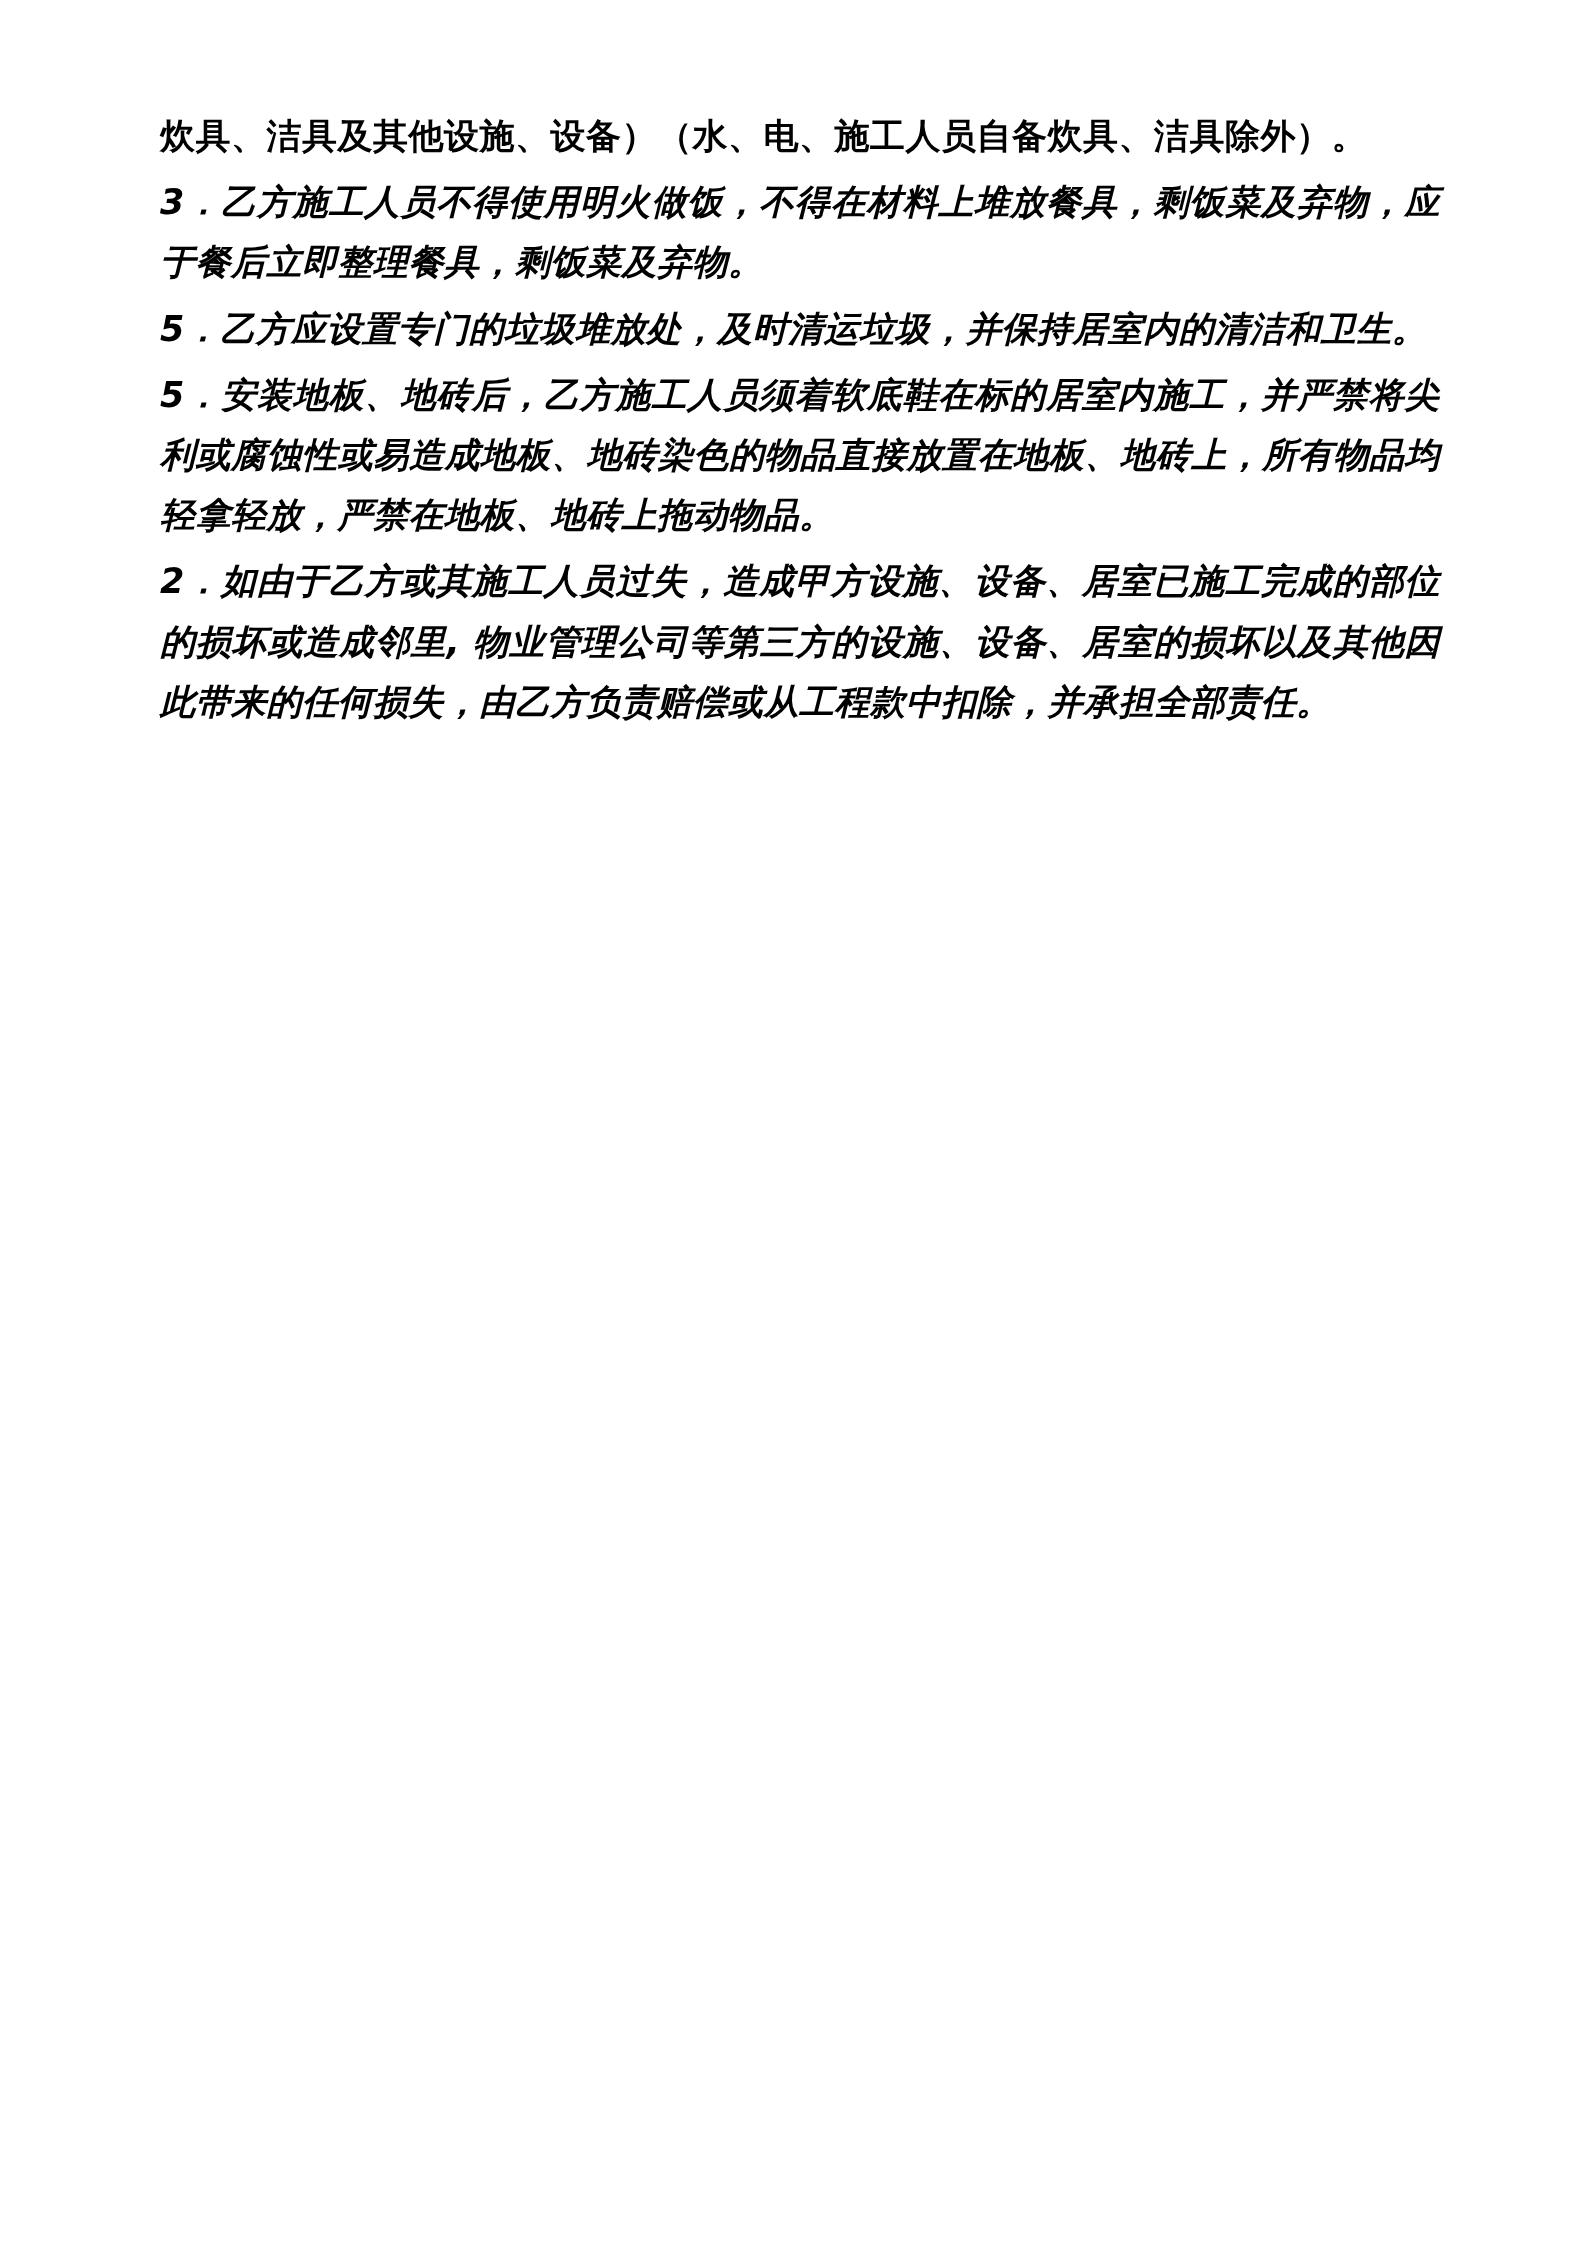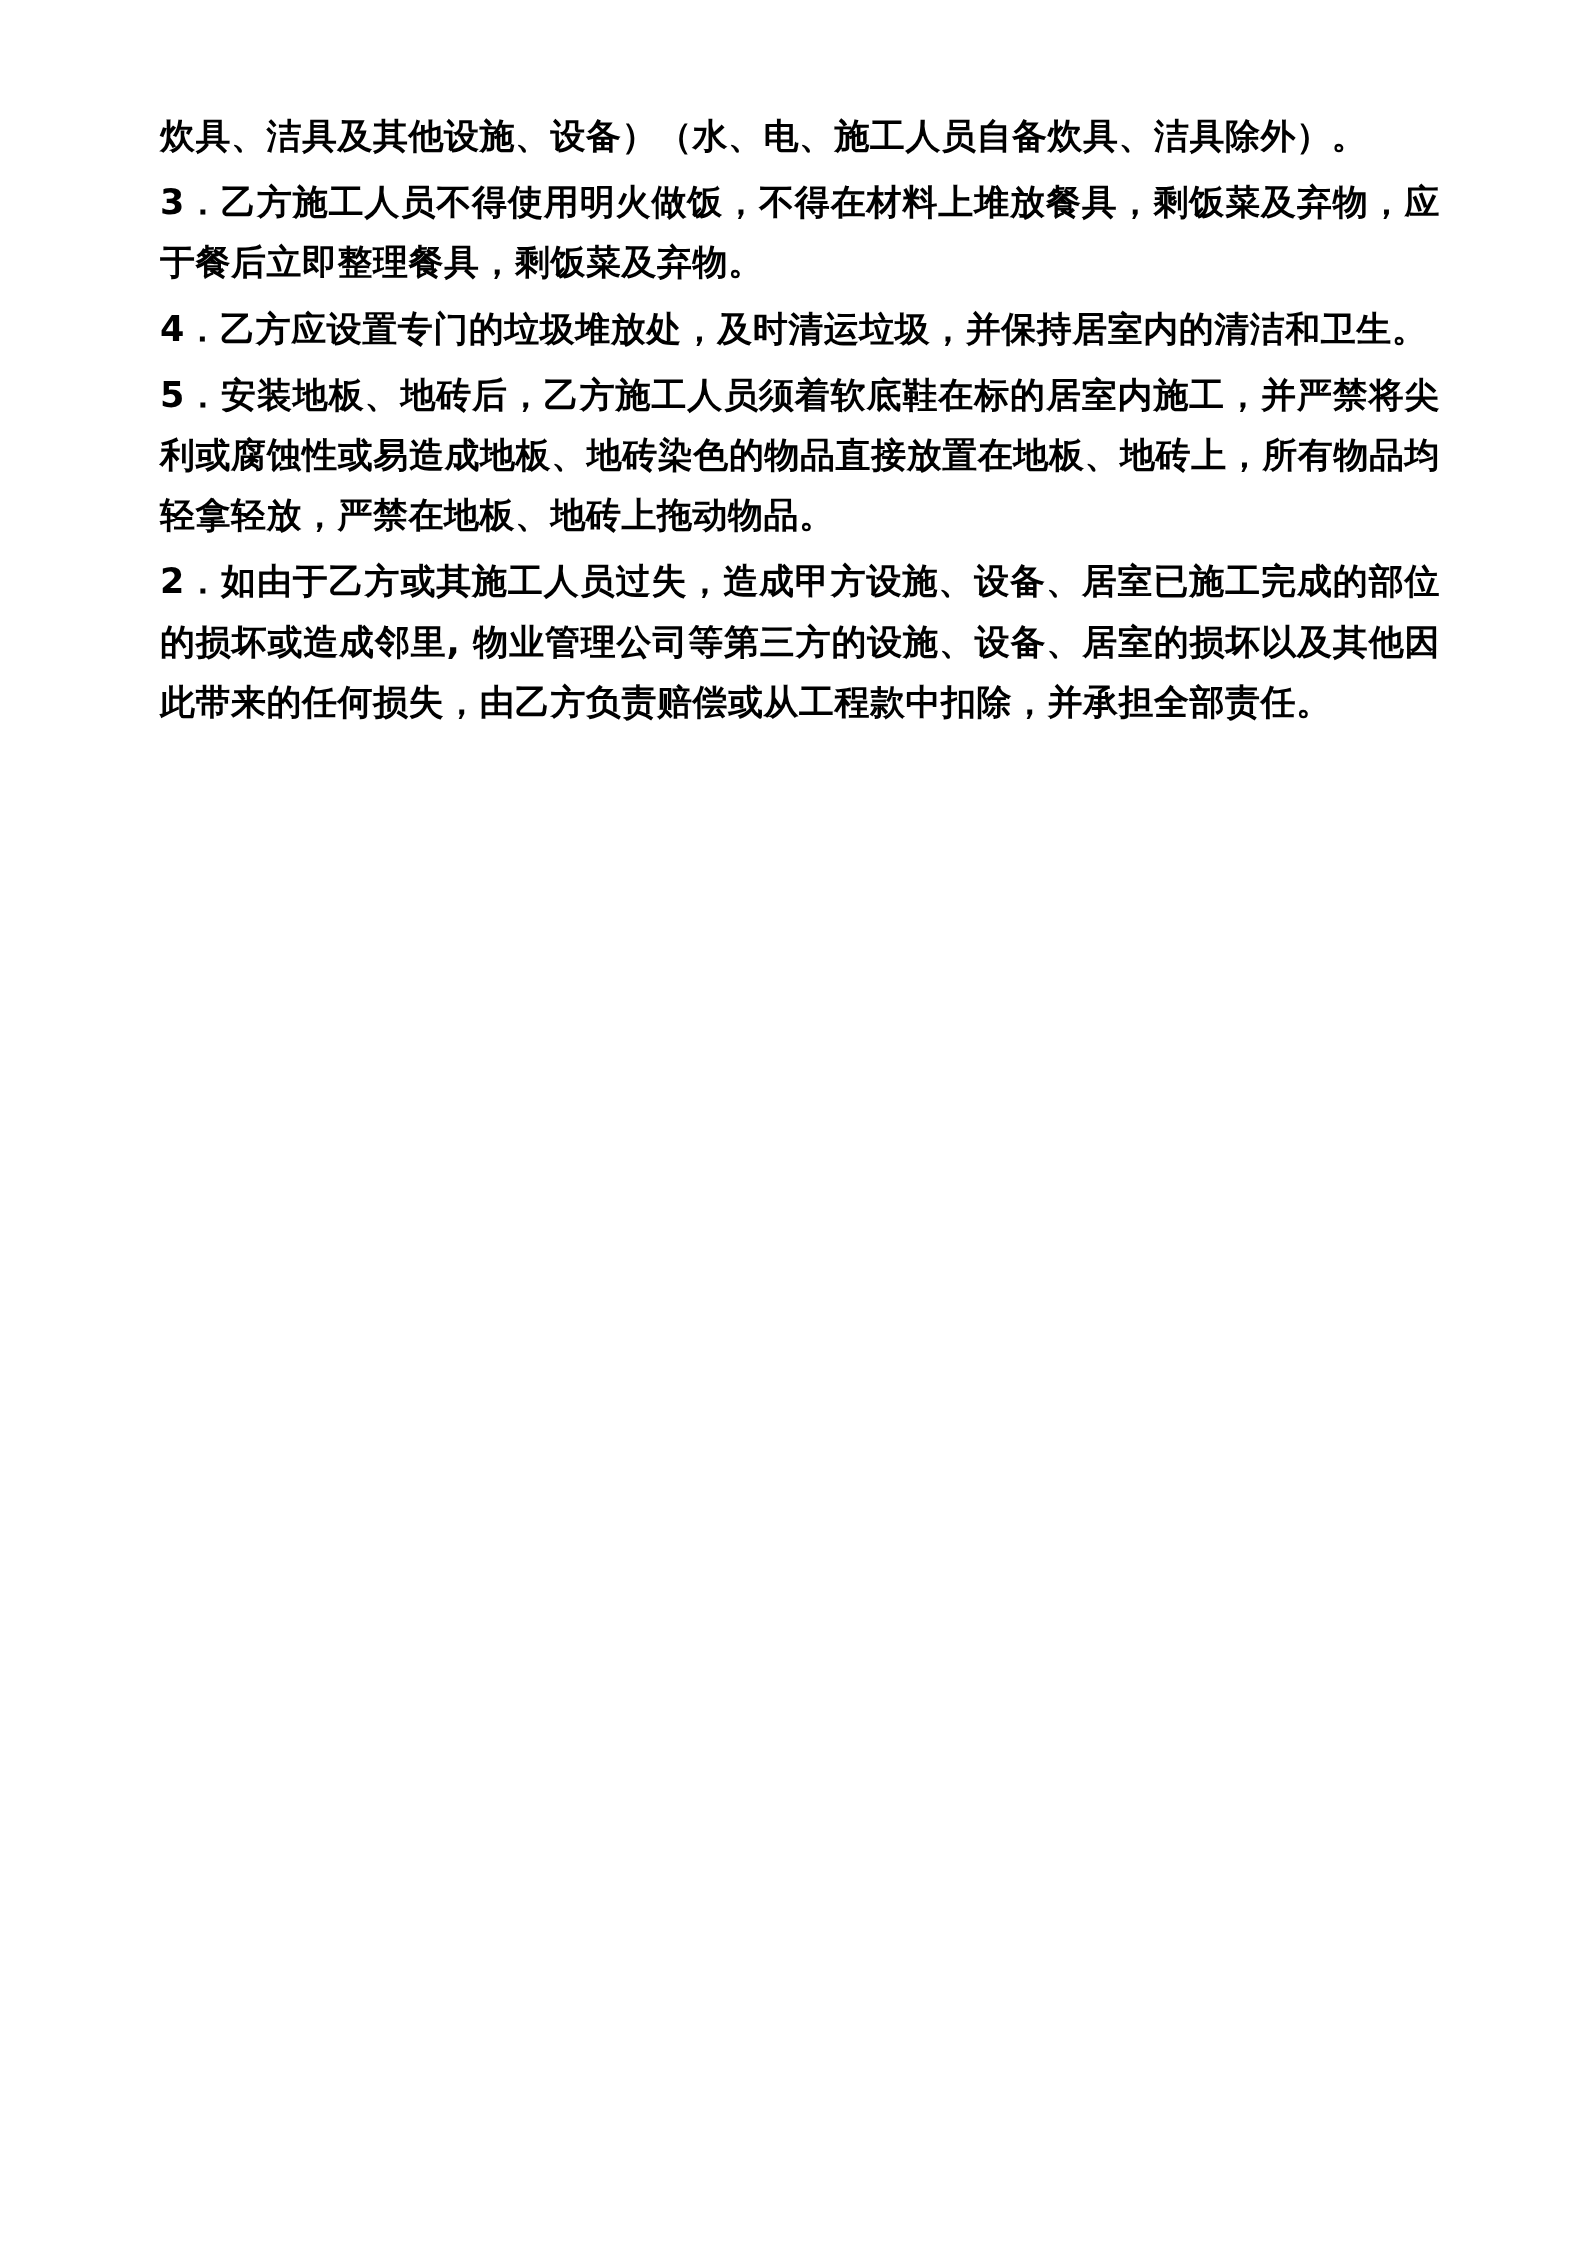--- a/index.html
+++ b/index.html
@@ -28,29 +28,30 @@
     line-height: 1.72;
     font-weight: 700;
     color: #000000;
     letter-spacing: 0.5px;
     text-align: justify;
     text-justify: inter-ideograph;
     word-break: break-all;
   }
   p.indent {
     text-indent: 0;
+    font-style: italic;
   }
   p.para:last-child {
     margin-bottom: 0;
   }
 </style>
 </head>
 <body>
 
 <div class="page">
   <div class="doc-body">
     <p class="para">炊具、洁具及其他设施、设备）（水、电、施工人员自备炊具、洁具除外）。</p>
     <p class="para indent">3．乙方施工人员不得使用明火做饭，不得在材料上堆放餐具，剩饭菜及弃物，应于餐后立即整理餐具，剩饭菜及弃物。</p>
-    <p class="para indent">4．乙方应设置专门的垃圾堆放处，及时清运垃圾，并保持居室内的清洁和卫生。</p>
+    <p class="para indent">5．乙方应设置专门的垃圾堆放处，及时清运垃圾，并保持居室内的清洁和卫生。</p>
     <p class="para indent">5．安装地板、地砖后，乙方施工人员须着软底鞋在标的居室内施工，并严禁将尖利或腐蚀性或易造成地板、地砖染色的物品直接放置在地板、地砖上，所有物品均轻拿轻放，严禁在地板、地砖上拖动物品。</p>
     <p class="para indent">2．如由于乙方或其施工人员过失，造成甲方设施、设备、居室已施工完成的部位的损坏或造成邻里, 物业管理公司等第三方的设施、设备、居室的损坏以及其他因此带来的任何损失，由乙方负责赔偿或从工程款中扣除，并承担全部责任。</p>
   </div>
 </div>
 
 </body></html>

